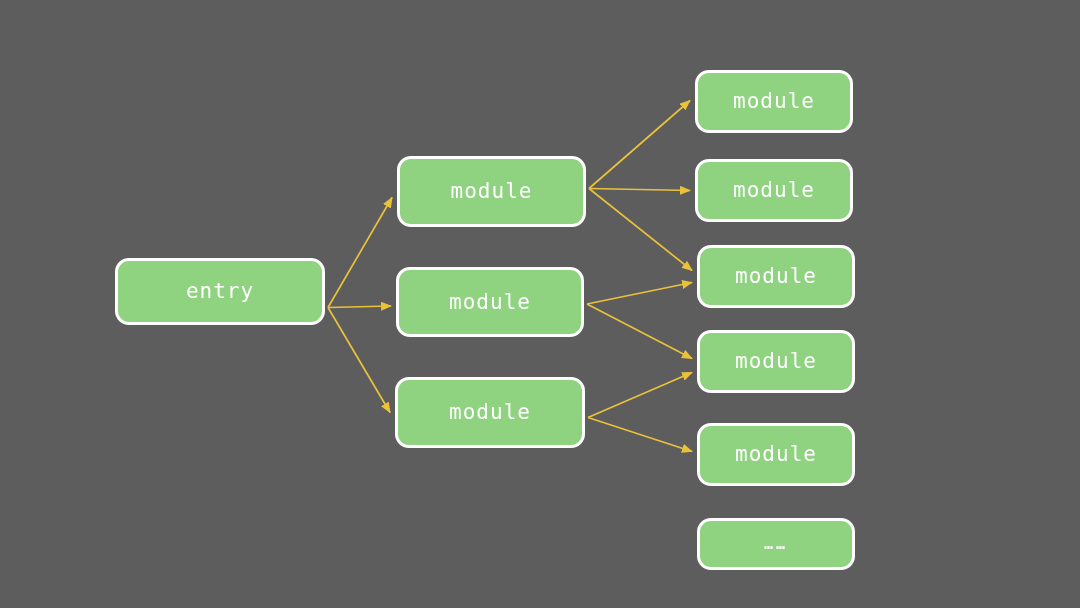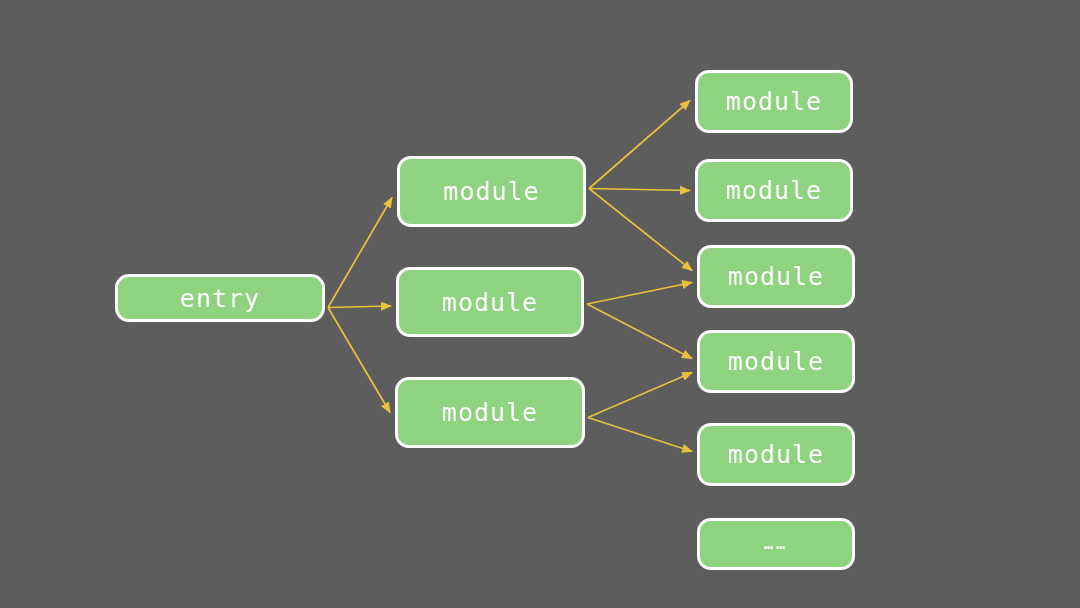--- a/index.html
+++ b/index.html
@@ -34,21 +34,21 @@
   }
   .node {
     position: absolute;
     background: var(--node-fill);
     border: 3px solid var(--node-border);
     border-radius: 14px;
     display: flex;
     align-items: center;
     justify-content: center;
     color: var(--node-text);
-    font-size: 25px;
+    font-size: 21px;
     font-weight: normal;
     letter-spacing: 1px;
   }
   .node .label {
     line-height: 1;
     white-space: nowrap;
   }
   .node.small-label {
     font-size: 15px;
     font-weight: bold;
@@ -72,21 +72,21 @@
         <line x1="589" y1="188.5" x2="690" y2="100.5" marker-end="url(#arrowhead)"></line>
         <line x1="589" y1="188.5" x2="690" y2="190.5" marker-end="url(#arrowhead)"></line>
         <line x1="589" y1="188.5" x2="692" y2="270.5" marker-end="url(#arrowhead)"></line>
         <line x1="587" y1="304" x2="692" y2="282.5" marker-end="url(#arrowhead)"></line>
         <line x1="587" y1="304" x2="692" y2="358.5" marker-end="url(#arrowhead)"></line>
         <line x1="588" y1="417.5" x2="692" y2="372.5" marker-end="url(#arrowhead)"></line>
         <line x1="588" y1="417.5" x2="692" y2="451.5" marker-end="url(#arrowhead)"></line>
       </g>
   </svg>
   <div id="nodes-layer">
-      <div class="node" style="left: 115px; top: 274px; width: 210px; height: 48px;">
+      <div class="node" style="left: 115px; top: 258px; width: 210px; height: 67px;">
         <span class="label">entry</span>
       </div>
       <div class="node" style="left: 397px; top: 156px; width: 189px; height: 71px;">
         <span class="label">module</span>
       </div>
       <div class="node" style="left: 396px; top: 267px; width: 188px; height: 70px;">
         <span class="label">module</span>
       </div>
       <div class="node" style="left: 395px; top: 377px; width: 190px; height: 71px;">
         <span class="label">module</span>

